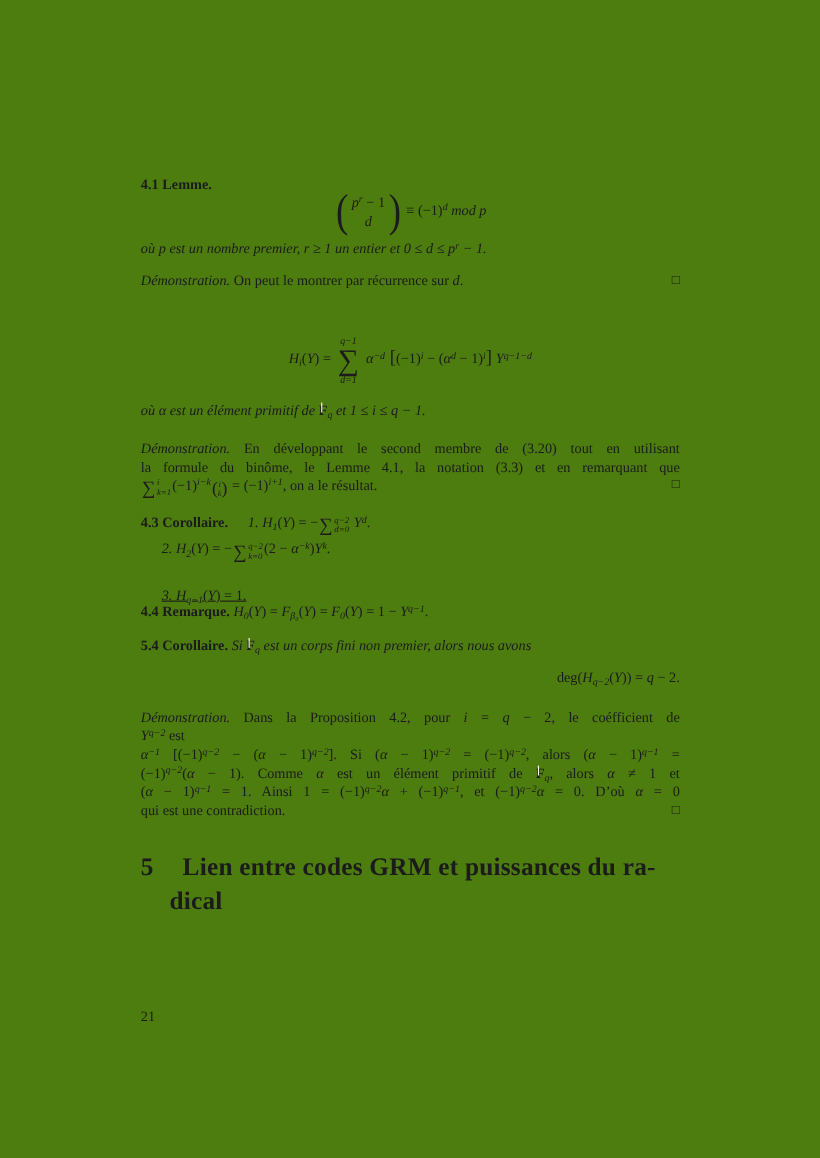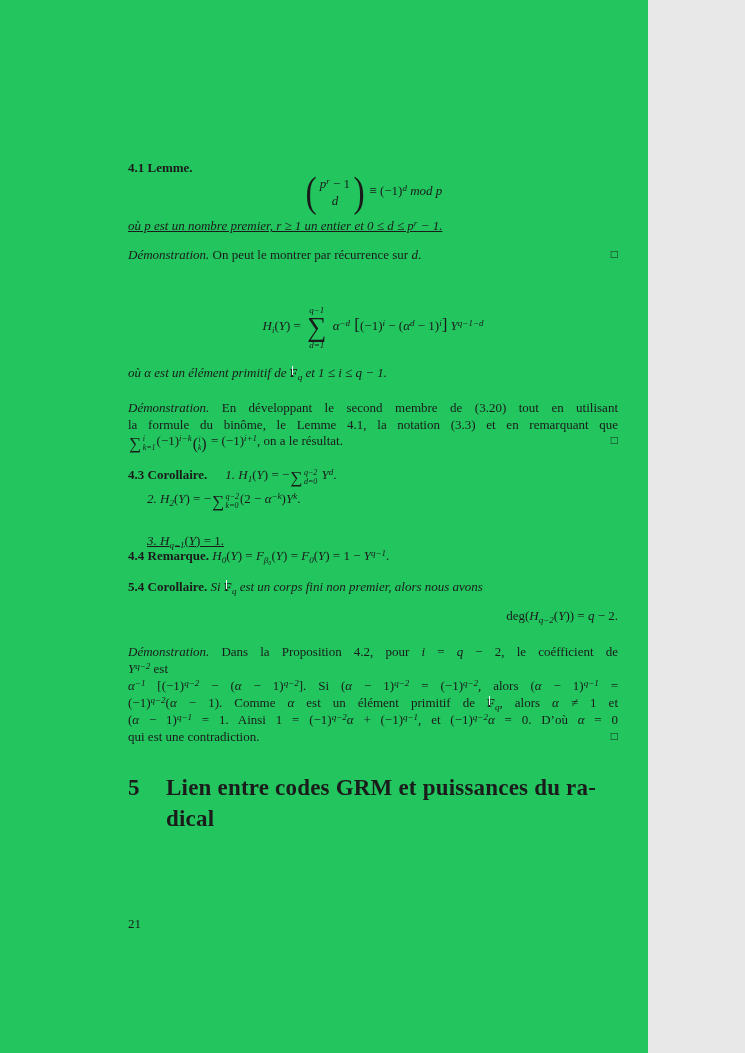--- a/index.html
+++ b/index.html
@@ -1,19 +1,19 @@
 <!DOCTYPE html>
 <html><head>
 <meta charset="utf-8">
 <style>
   html,body{margin:0;padding:0;background:#e8e8e8;}
   .page{
     position:relative;
-    width:648px;height:1053px;
-    background:#22c55e;
+    width:745px;height:1053px;
+    background:#4d7c0f;
     color:#1b1b1b;
     font-family:"Liberation Serif","DejaVu Serif","DejaVu Sans",serif;
     font-size:13px;
     overflow:hidden;
   }
   .line{position:absolute;left:128px;width:490px;line-height:17px;}
   .just{text-align:justify;text-align-last:justify;}
   .eqline{text-align:center;}
   .bf{font-weight:700;}
   .it{font-style:italic;}
@@ -40,21 +40,21 @@
   .binomd .stack{display:inline-flex;flex-direction:column;align-items:center;padding:0 2px;}
   .binomd .srow{font-size:13px;line-height:15px;}
   
   .binomi{display:inline-flex;align-items:center;vertical-align:-3.5px;margin:0 1px;}
   .binomi .paren{font-size:16px;line-height:16px;font-style:normal;}
   .binomi .stack{display:inline-flex;flex-direction:column;align-items:center;}
   .binomi .srow{font-size:7.5px;line-height:8px;}
   
   .b-h41{top:159px;}
   .b-eq41{top:166px;height:50px;line-height:50px;}
-  .b-wh41{top:217px;text-decoration:underline;}
+  .b-wh41{top:217px;}
   .b-pf41{top:246px;}
   .b-h42{top:277px;}
   .b-eq42{top:298px;height:54px;line-height:54px;}
   .b-wh42{top:364px;}
   .b-p42a{top:399px;}
   .b-p42b{top:416px;}
   .b-p42c{top:432px;}
   .b-c43a{top:466px;}
   .b-c43b{top:490px;left:147px;width:471px;}
   .b-c43c{top:532px;left:147px;width:471px;text-decoration:underline;}
@@ -63,21 +63,21 @@
   .b-deg{top:607px;text-align:right;}
   .b-p45a{top:643px;}
   .b-p45b{top:660px;}
   .b-p45c{top:677px;}
   .b-p45d{top:694px;}
   .b-p45e{top:711px;}
   .b-p45f{top:728px;}
   .sec5{font-weight:700;font-size:23px;line-height:26px;letter-spacing:0.2px;}
   .b-s5n{top:775px;left:128px;width:34px;}
   .b-s5a{top:775px;left:166px;width:455px;}
-  .b-s5b{top:806px;left:166px;width:455px;}
+  .b-s5b{top:806px;left:154px;width:455px;}
   .b-intro{top:844px;left:152px;width:466px;}
   .b-pg{top:915px;text-align:left;}
 </style>
 </head>
 <body>
 
 <div class="page">
 
   <div class="line bf b-h41">4.1 Lemme.</div>
   <div class="line eqline b-eq41"><span class="binomd">

